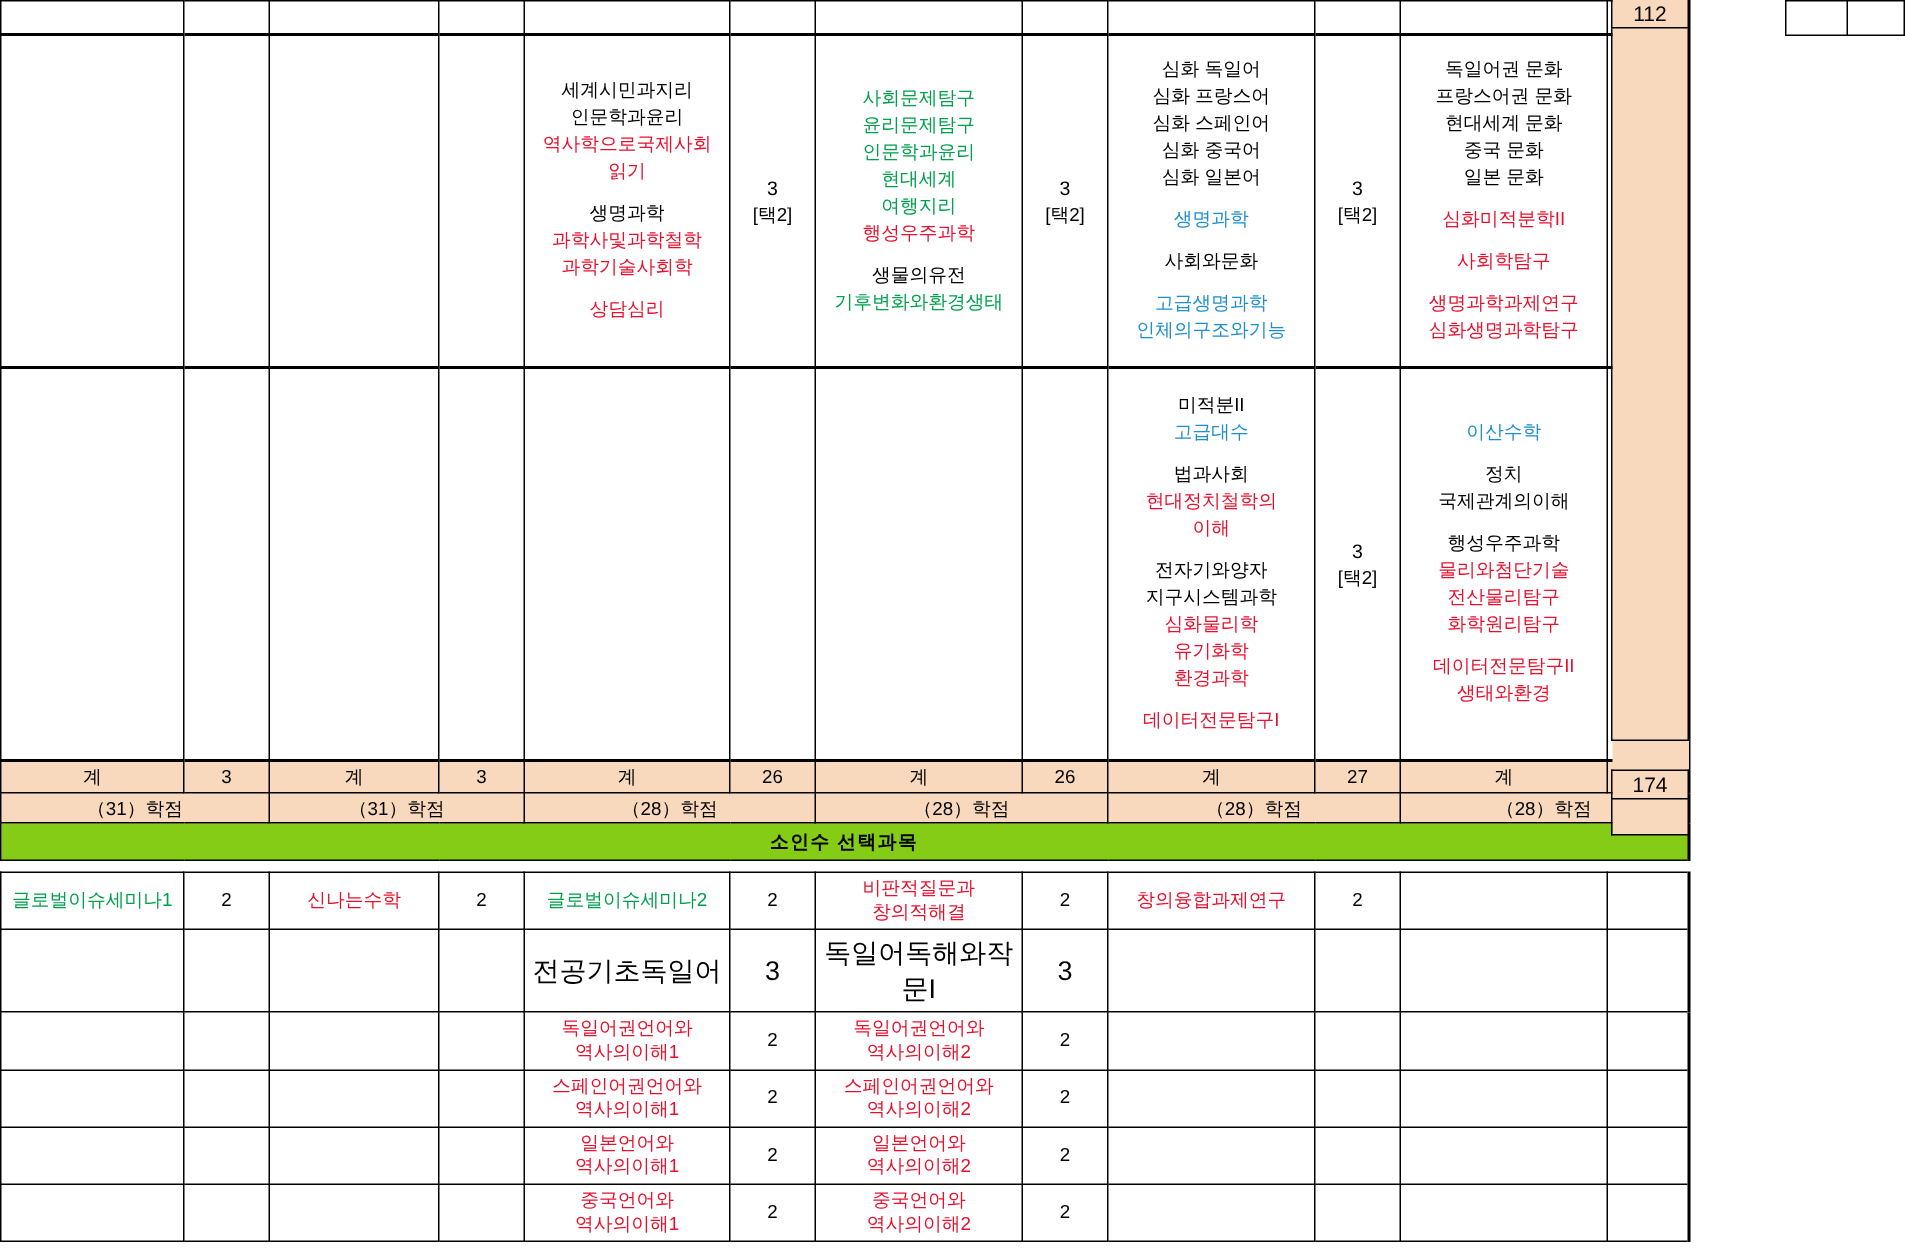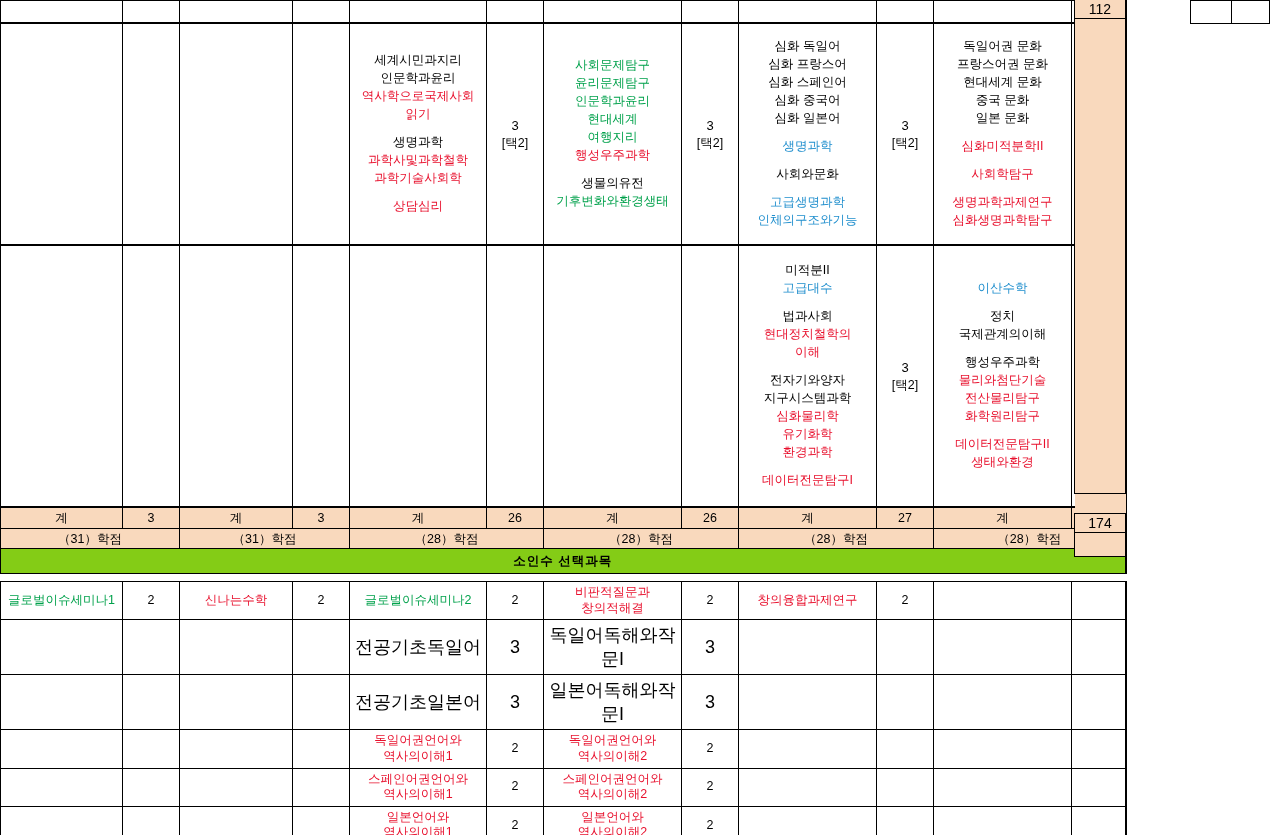--- a/index.html
+++ b/index.html
@@ -330,50 +330,20 @@
           <td>3</td>
           <td>
             <div class="cell-inner"></div>
           </td>
           <td></td>
           <td>
             <div class="cell-inner"></div>
           </td>
           <td class="thickRight"></td>
         </tr>
-        <tr class="smallrow">
-          <td>
-            <div class="cell-inner"></div>
-          </td>
-          <td></td>
-          <td>
-            <div class="cell-inner"></div>
-          </td>
-          <td></td>
-          <td>
-            <div class="cell-inner">
-              <div class="black">전공기초일본어</div>
-            </div>
-          </td>
-          <td>3</td>
-          <td>
-            <div class="cell-inner">
-              <div class="black">일본어독해와작문I</div>
-            </div>
-          </td>
-          <td>3</td>
-          <td>
-            <div class="cell-inner"></div>
-          </td>
-          <td></td>
-          <td>
-            <div class="cell-inner"></div>
-          </td>
-          <td class="thickRight"></td>
-        </tr>
         <tr class="tworow">
           <td>
             <div class="cell-inner"></div>
           </td>
           <td></td>
           <td>
             <div class="cell-inner"></div>
           </td>
           <td></td>
           <td>

